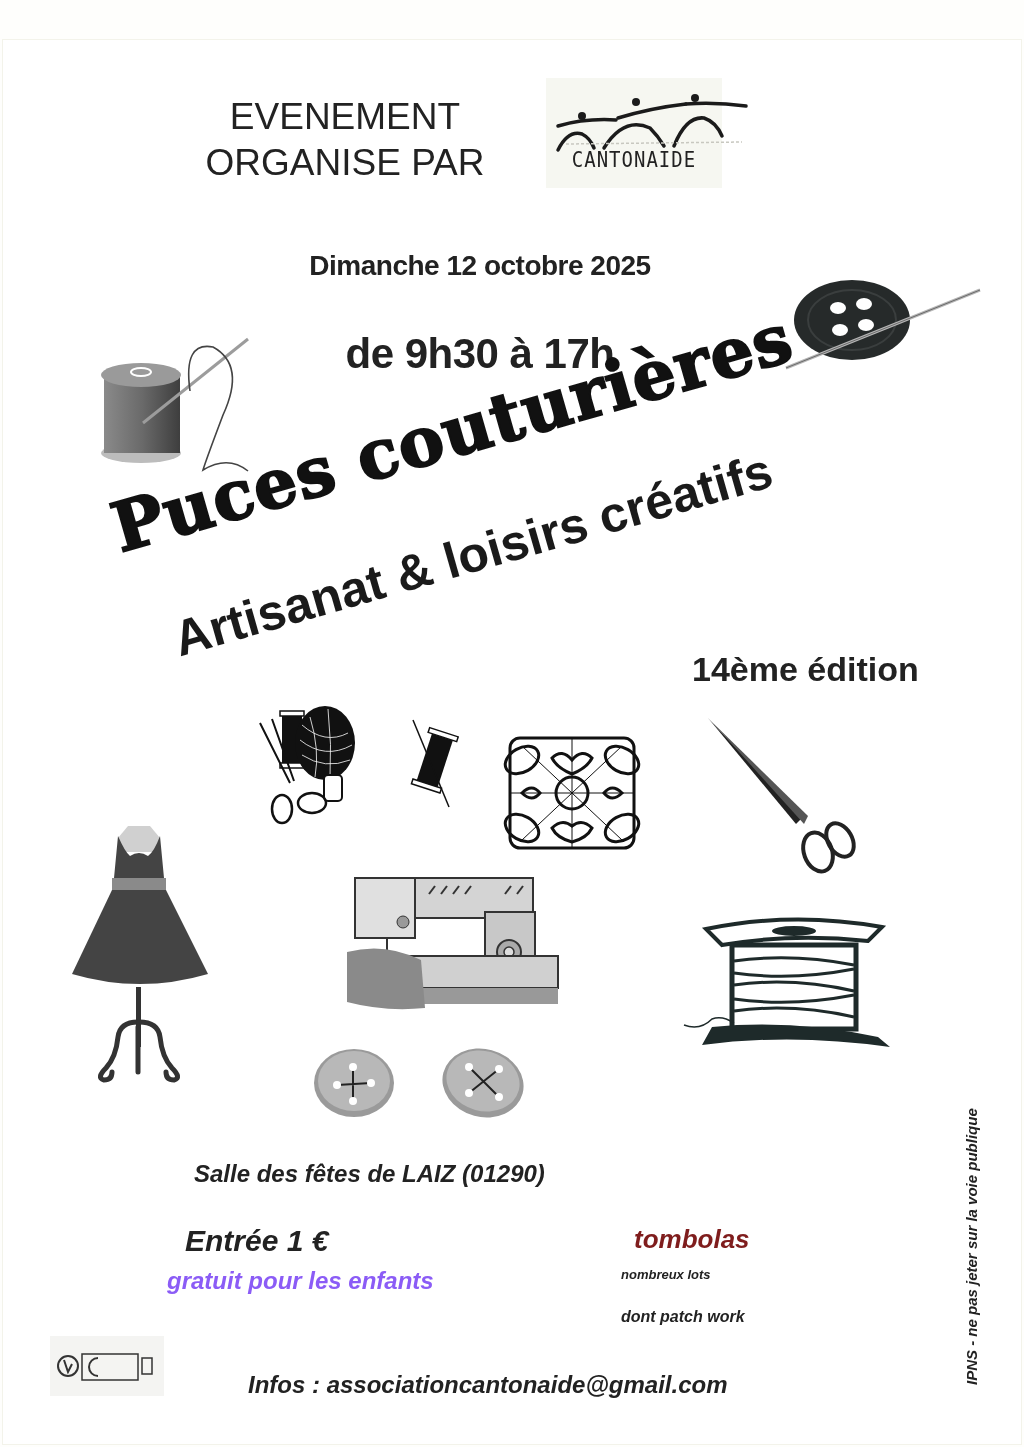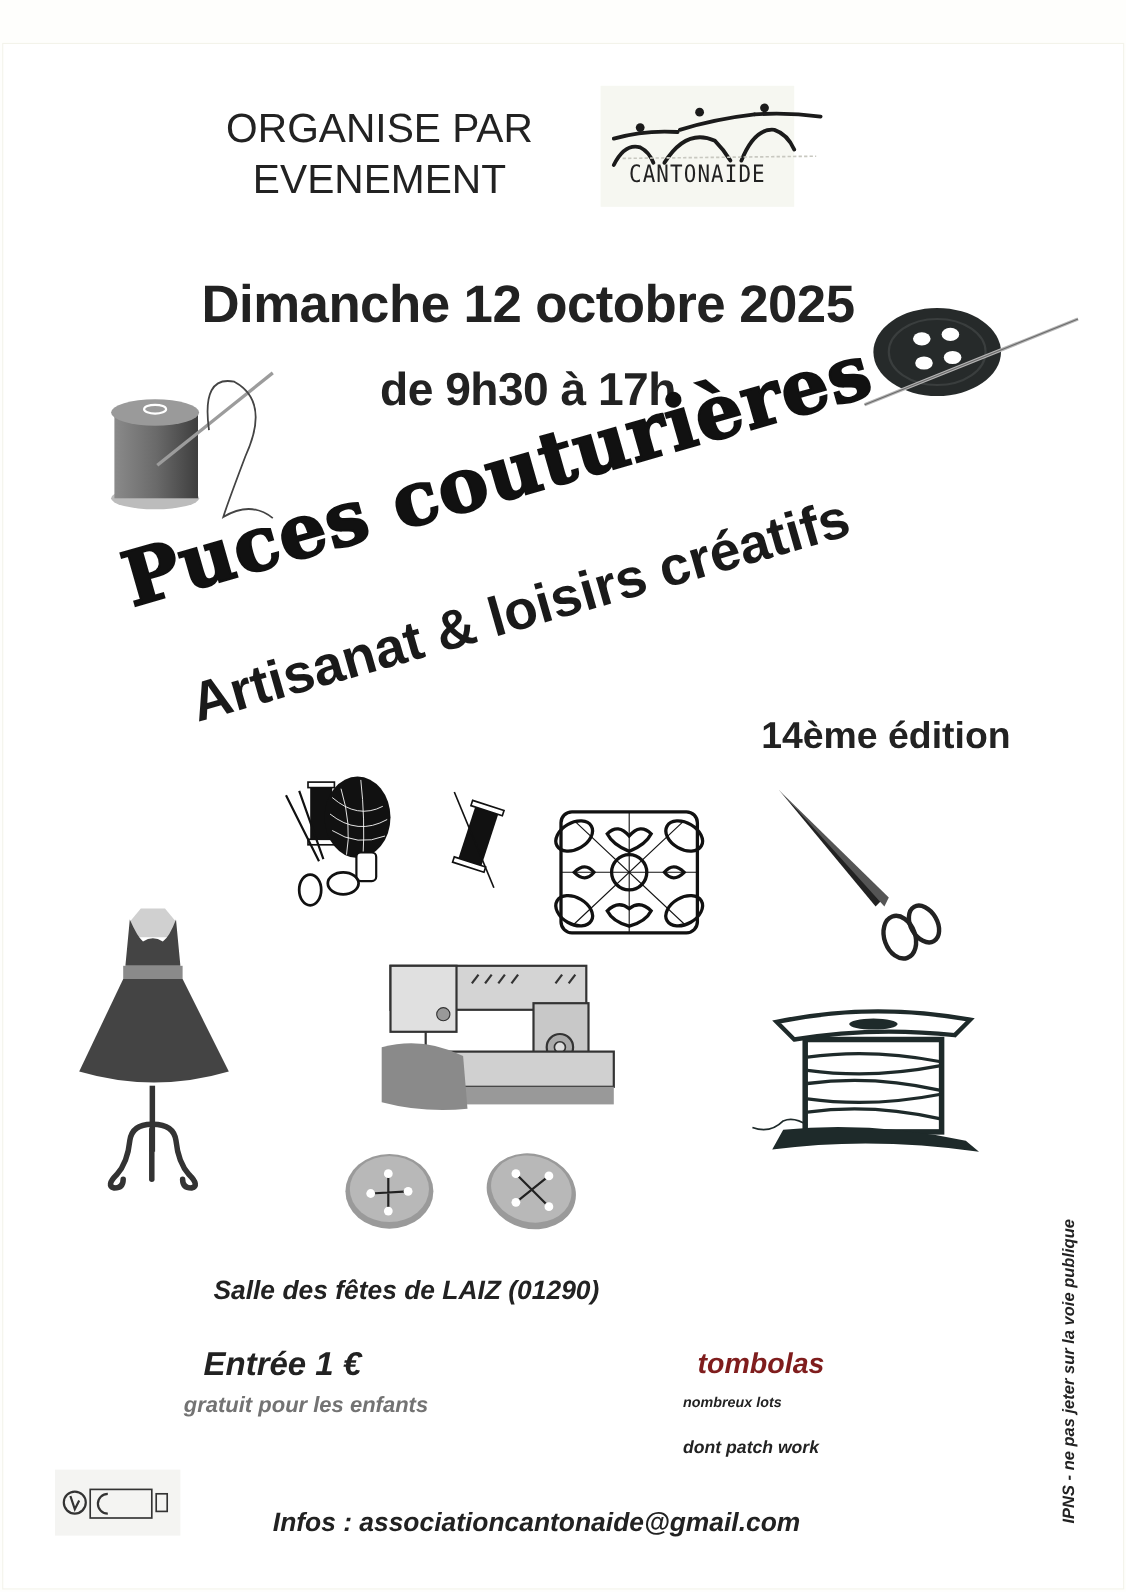--- a/index.html
+++ b/index.html
@@ -2,45 +2,45 @@
 <html><head>
 <meta charset="utf-8">
 <style>
   html, body { margin:0; padding:0; }
   body { width:1024px; height:1447px; background:#fefefc; position:relative; overflow:hidden; font-family:"Liberation Sans", sans-serif; color:#1e1e1e; }
   .page { position:absolute; left:2px; top:39px; width:1018px; height:1404px; background:#ffffff; border:1px solid #f3f3ea; }
   .abs { position:absolute; }
   .org-text { left:190px; top:94px; width:310px; text-align:center; font-size:37px; line-height:46px; color:#222; }
   .logo { left:546px; top:78px; width:176px; height:110px; background:#f6f7f1; }
   .logo-name { position:absolute; left:0; width:100%; top:70px; text-align:center; font-family:"DejaVu Sans Mono", monospace; font-size:19px; letter-spacing:1px; color:#222; transform:scaleY(1.15); }
-  .date { left:150px; top:250px; width:660px; text-align:center; font-size:48px; font-weight:bold; color:#222; letter-spacing:-0.5px; }
+  .date { left:150px; top:250px; width:660px; text-align:center; font-size:28px; font-weight:bold; color:#222; letter-spacing:-0.5px; }
   .hours { left:150px; top:330px; width:660px; text-align:center; font-size:42px; font-weight:bold; color:#222; letter-spacing:-0.5px; }
   .title-block { left:115px; top:400px; width:760px; height:300px; }
   .title-main { position:absolute; left:10px; top:88px; font-family:"DejaVu Serif", serif; font-weight:900; font-size:68px; color:#111; transform:rotate(-16deg); transform-origin:left bottom; white-space:nowrap; letter-spacing:1px; -webkit-text-stroke:2px #111; }
   .title-sub { position:absolute; left:68px; top:210px; font-size:50px; font-weight:bold; color:#1a1a1a; transform:rotate(-16deg); transform-origin:left bottom; white-space:nowrap; }
   .edition { left:692px; top:650px; font-size:34px; font-weight:bold; color:#222; }
   .venue { left:194px; top:1160px; font-size:24px; font-weight:bold; font-style:italic; color:#222; }
   .entry { left:185px; top:1224px; font-size:30px; font-weight:bold; font-style:italic; color:#222; }
-  .entry-sub { left:167px; top:1267px; font-size:20px; font-weight:bold; font-style:italic; color:#737373; }
+  .entry-sub { left:167px; top:1267px; font-size:24px; font-weight:bold; font-style:italic; color:#8b5cf6; }
   .tombola { left:614px; top:1224px; font-size:26px; font-weight:bold; font-style:italic; color:#7f1d1d;margin-left:20px; }
   .lot1 { left:621px; top:1267px; font-size:13px; font-weight:bold; font-style:italic; color:#222; }
   .lot2 { left:621px; top:1308px; font-size:16px; font-weight:bold; font-style:italic; color:#222; }
   .infos { left:248px; top:1371px; font-size:24px; font-weight:bold; font-style:italic; color:#222; }
   .ipns { left:963px; top:1385px; font-size:15px; font-weight:bold; font-style:italic; color:#222; transform:rotate(-90deg); transform-origin:left top; white-space:nowrap; }
   .recycle { left:50px; top:1336px; width:114px; height:60px; background:#f4f4f2; }
   svg { display:block; }
 </style>
 </head>
 <body>
 
 <div class="page"></div>
 
 <div class="abs org-text">
+  <div>EVENEMENT</div>
   <div>ORGANISE PAR</div>
-  <div>EVENEMENT</div>
 </div>
 
 <div class="abs logo">
   <svg width="212" height="110" viewBox="0 0 212 110">
     <g fill="none" stroke="#1b1b1b" stroke-width="3.5" stroke-linecap="round">
       <path d="M12 48 Q40 40 70 42"></path>
       <path d="M72 40 Q105 30 140 26"></path>
       <path d="M140 26 Q170 24 200 28"></path>
       <path d="M12 72 Q22 52 36 56 Q44 60 48 70"></path>
       <path d="M58 70 Q78 38 104 50 Q112 58 118 68"></path>

